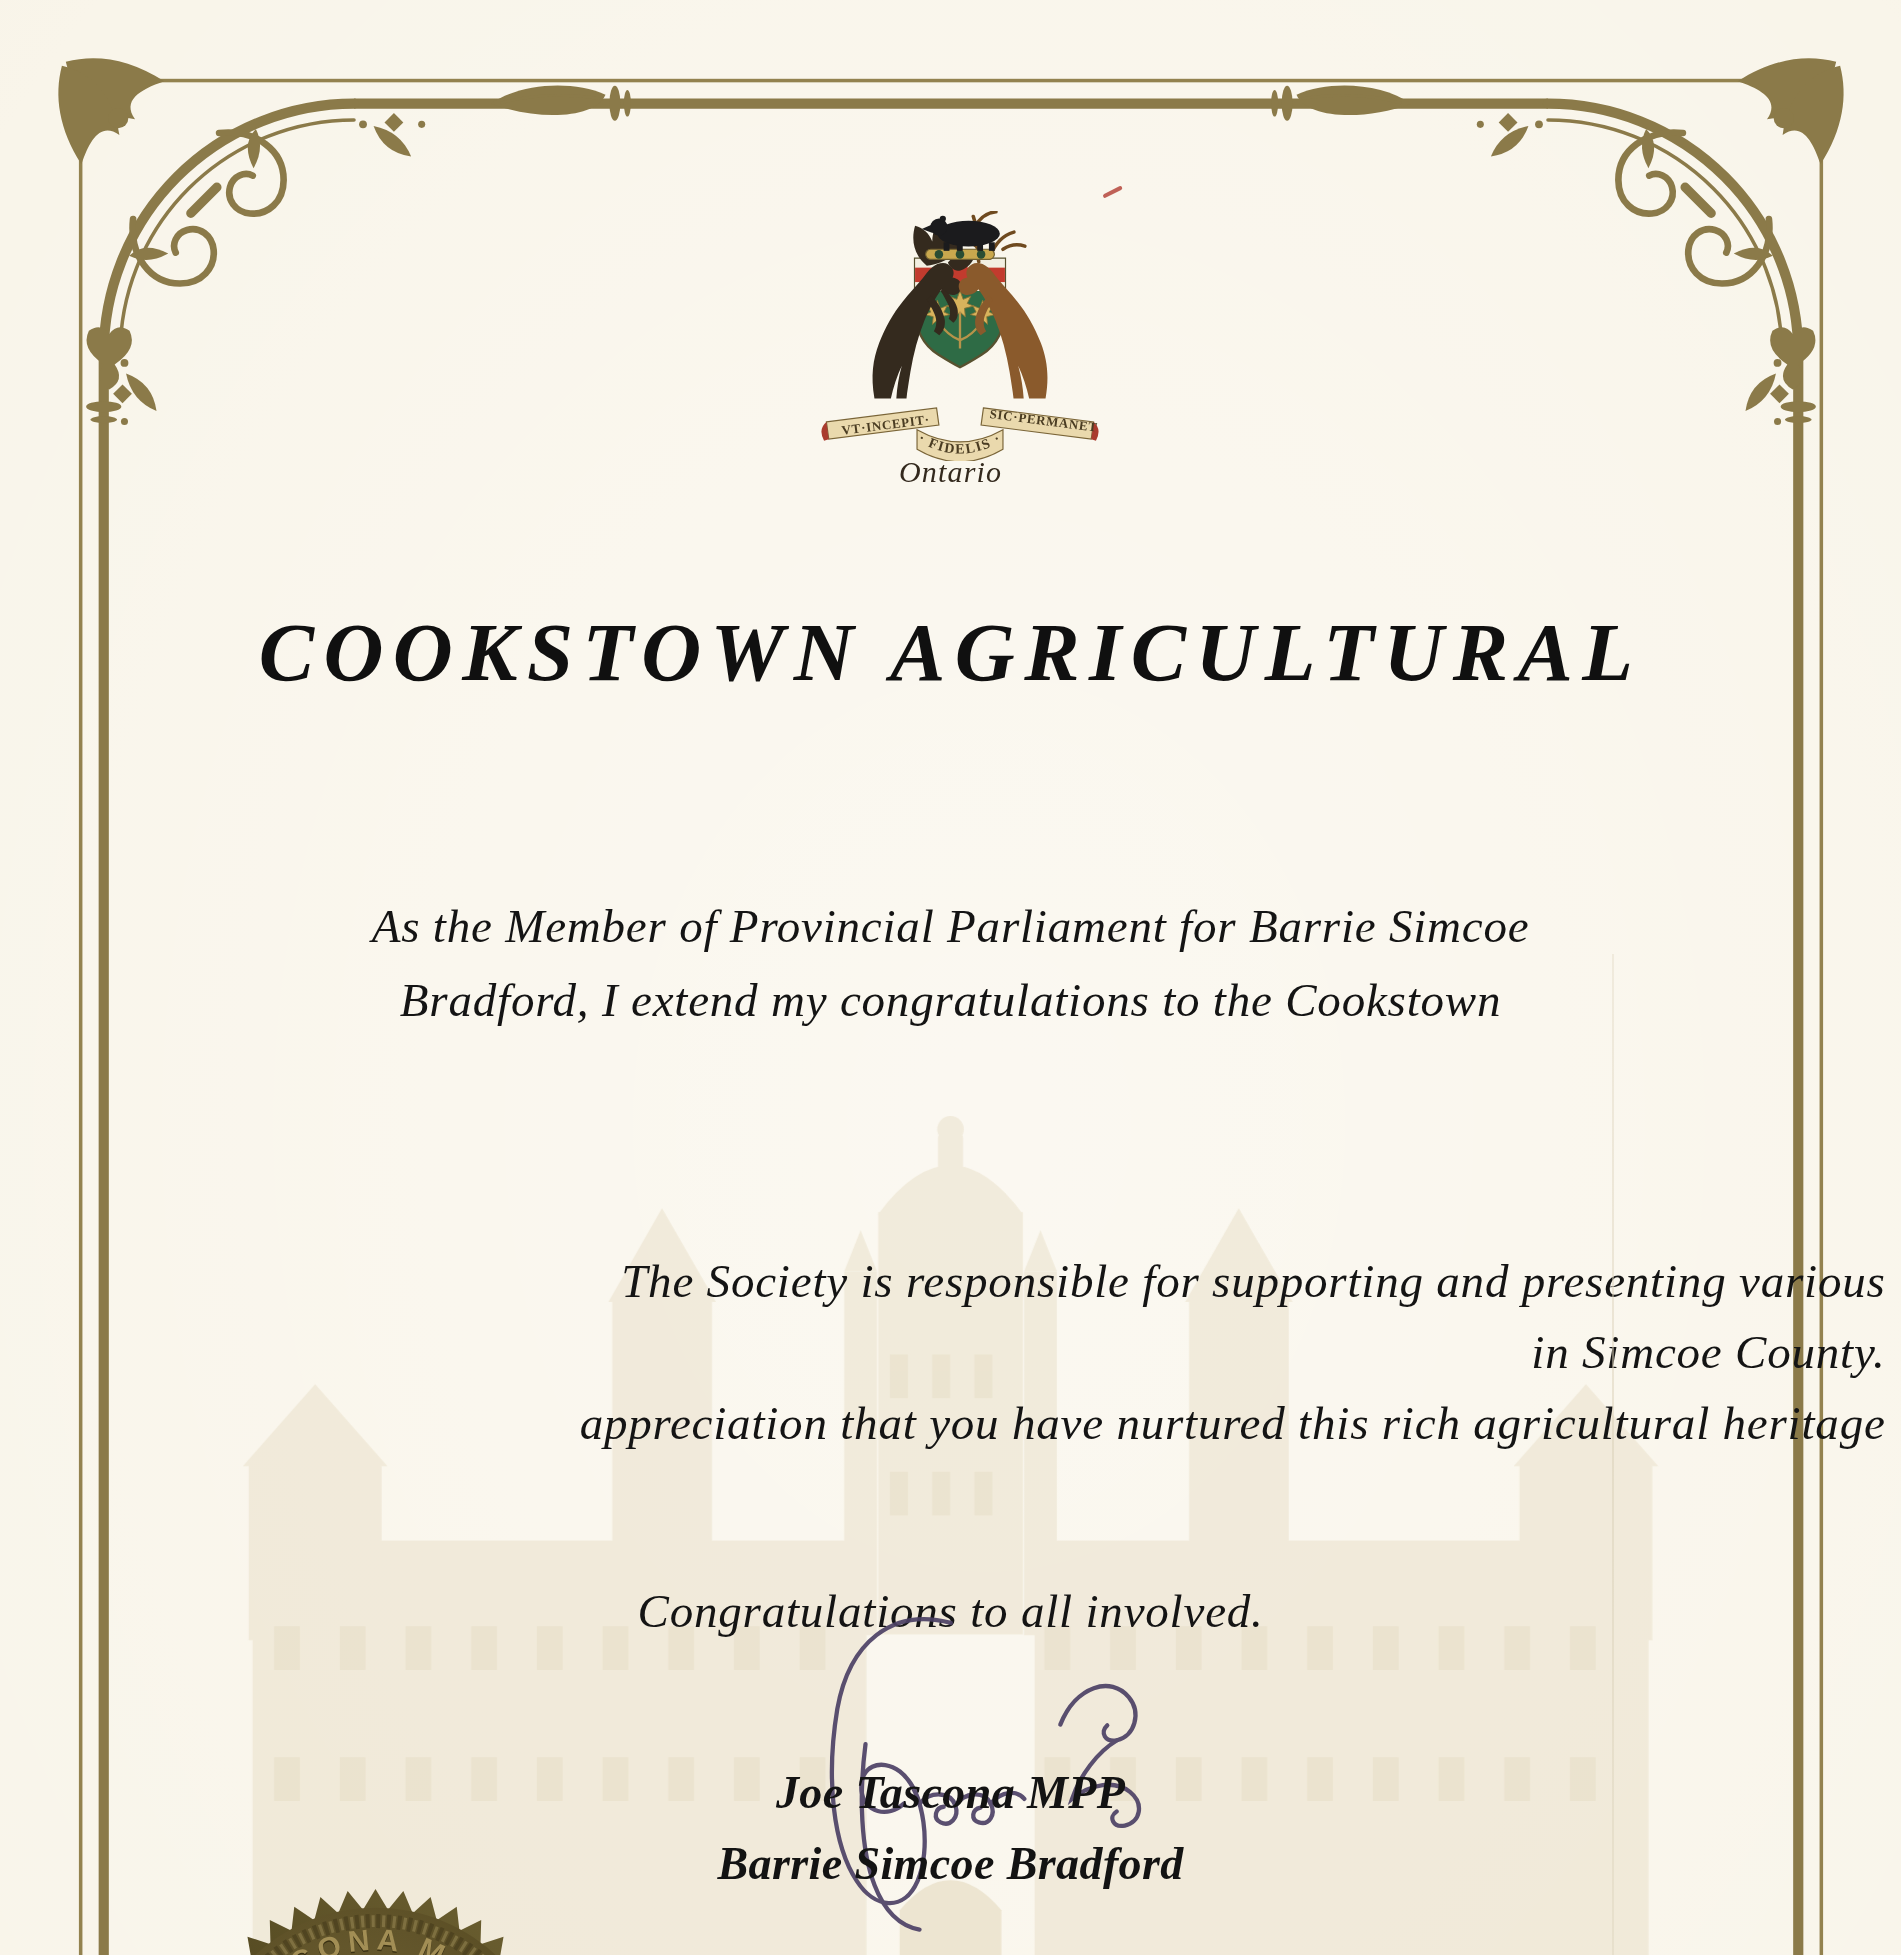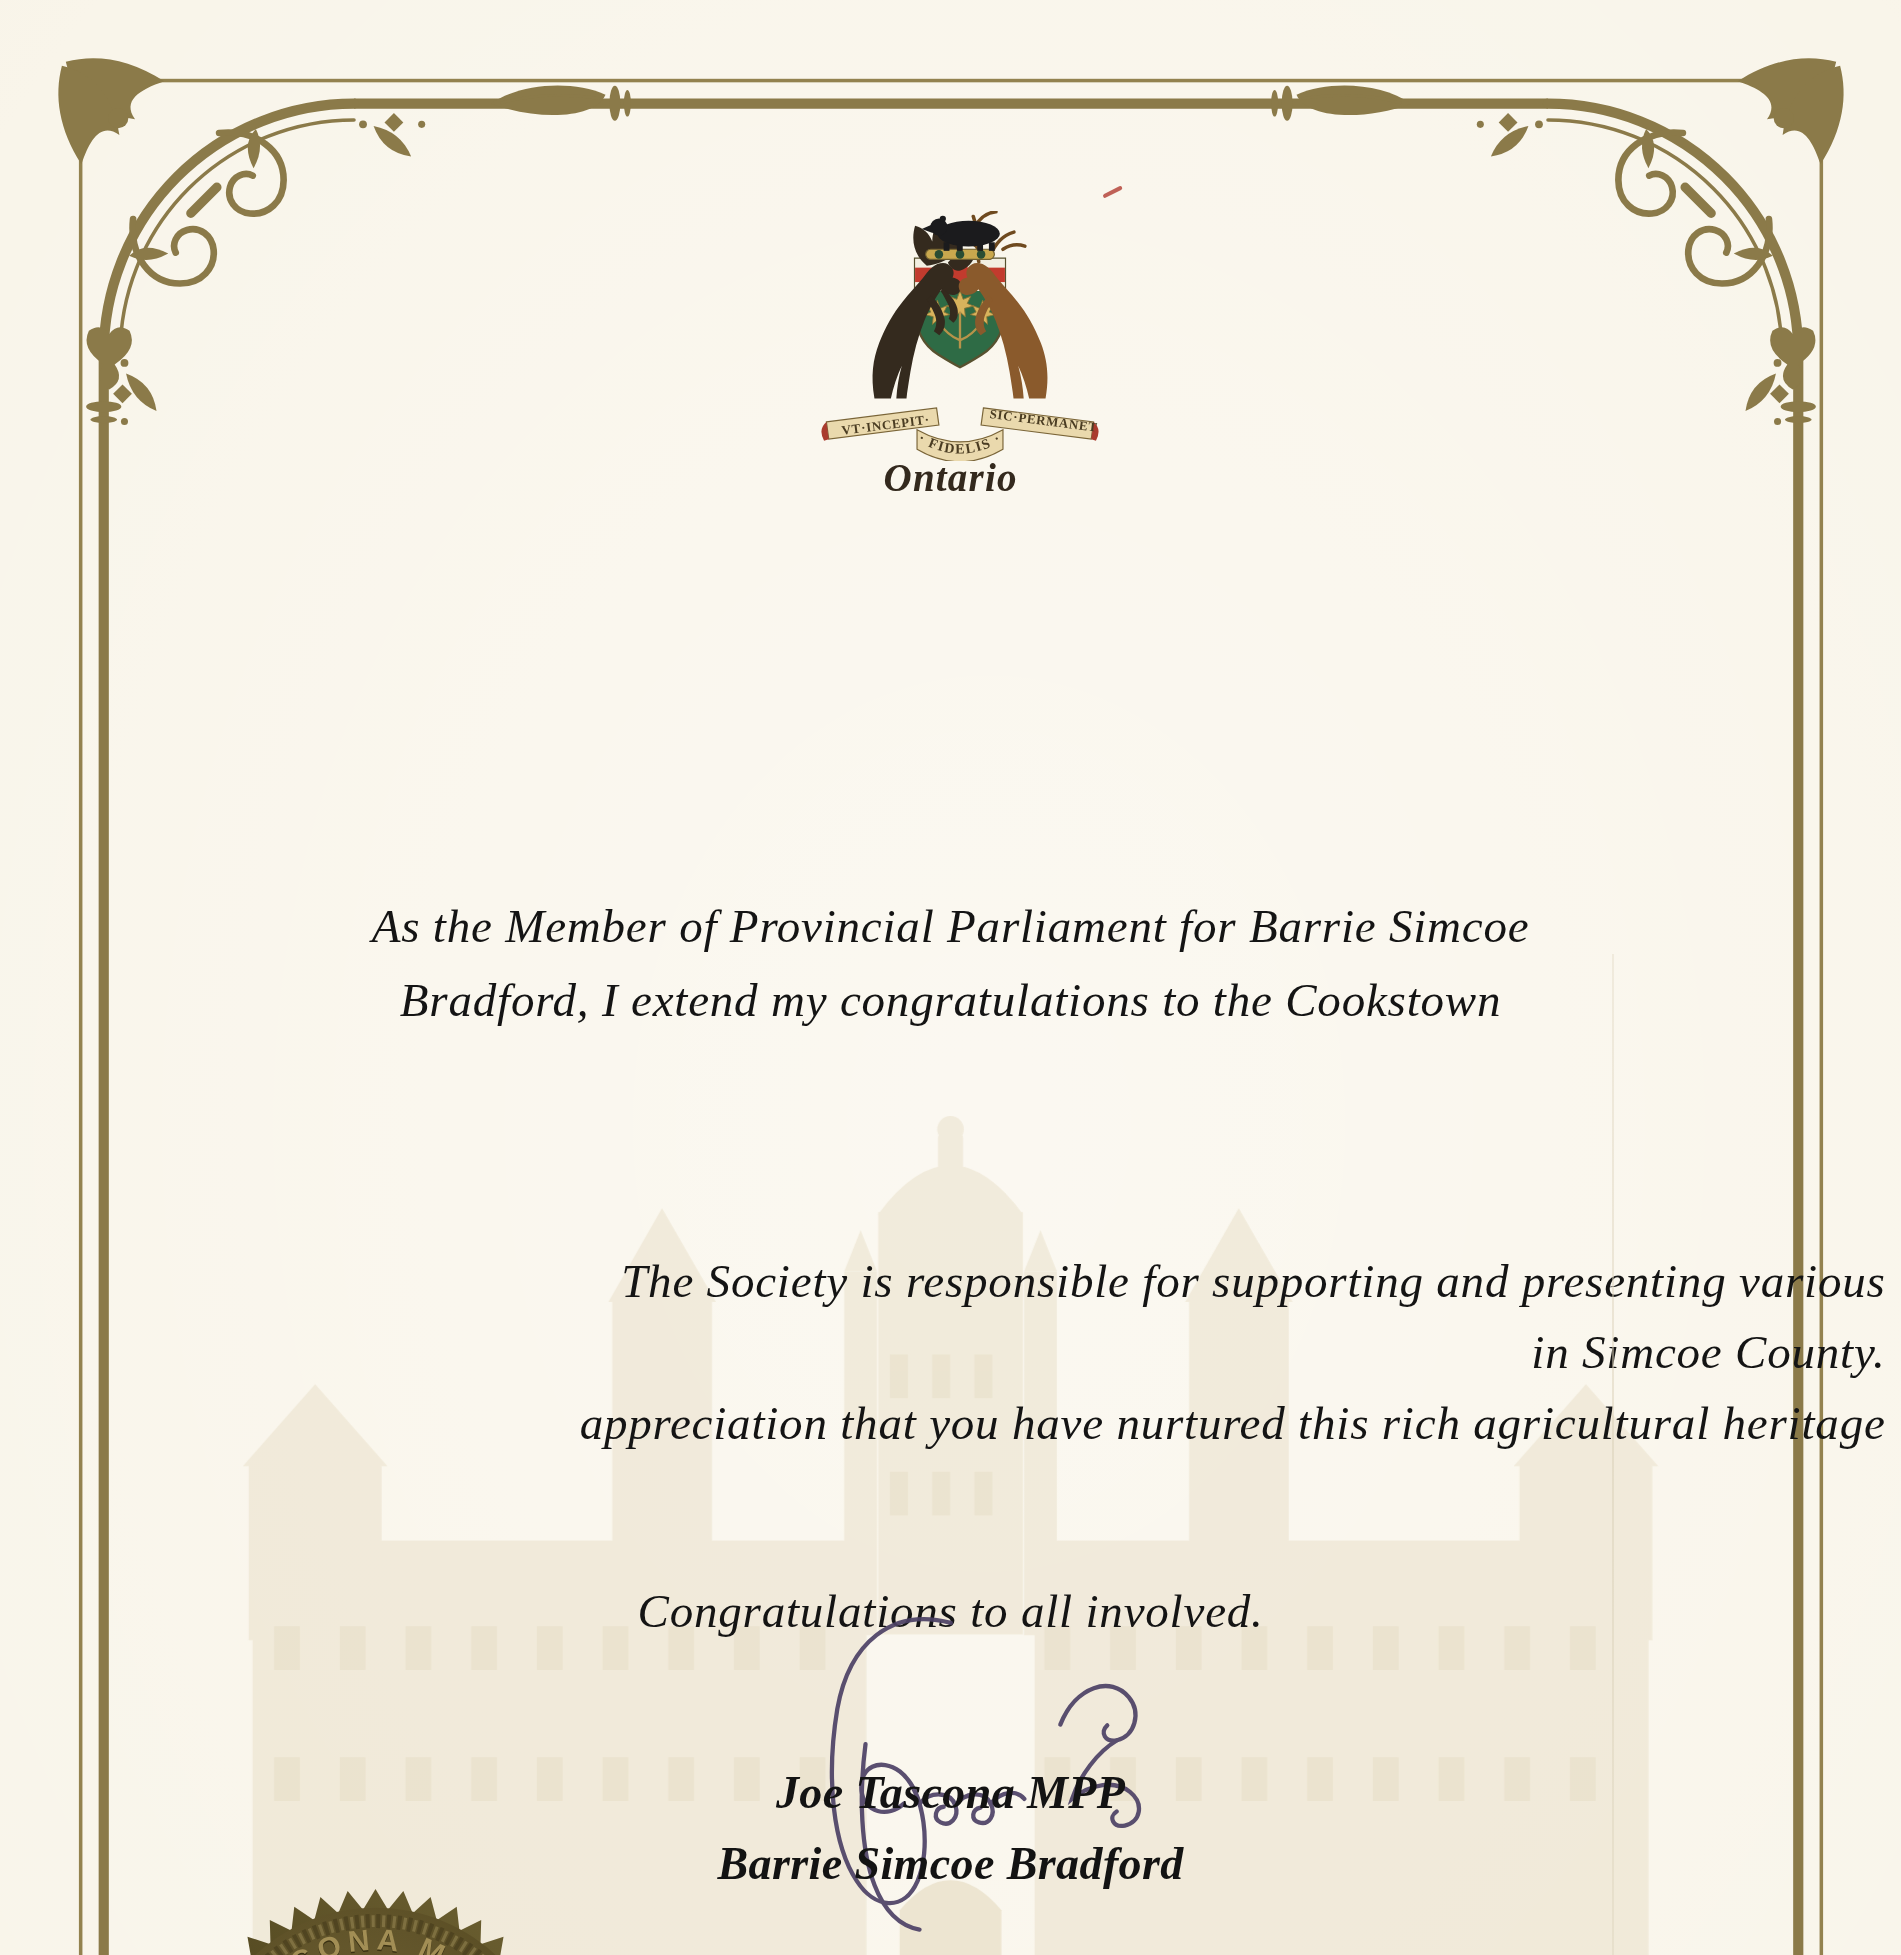--- a/index.html
+++ b/index.html
@@ -23,21 +23,21 @@
     font-size:47px; line-height:74px; letter-spacing:0.8px; white-space:nowrap;
   }
   .body-line .sup{font-size:0.58em; vertical-align:34%;}
   .p2 .body-line{line-height:71px;}
   .closing-line{font-style:italic; color:#141414; font-size:47px; letter-spacing:0.8px;margin-top:16px;}
   .name-line{
     font-style:italic; font-weight:bold; color:#131313;
     font-size:46px; line-height:70px; letter-spacing:0.4px;
   }
   .ontario{
-    font-style:italic; color:#33291d; font-size:39px; letter-spacing:1.2px; font-weight:bold;
+    font-style:italic; color:#33291d; font-size:30px; letter-spacing:1.2px; font-weight:normal;
   }
   
   .red-mark{left:1102px; top:190px; width:21px; height:3.5px; background:#b5473c;
     transform:rotate(-27deg); border-radius:2px; opacity:.85;}
   .crease-v{left:1612px; top:954px; width:2px; height:1240px;
     background:linear-gradient(#e6dfcc, #d9cfb6 40%, #e2dac6); opacity:.5;}
 </style>
 </head>
 <body>
 
@@ -210,20 +210,21 @@
           <path id="fidelis-arc" d="M258 592 Q360 650 462 592"></path>
         </defs>
       <text font-size="36" font-weight="bold" letter-spacing="4" fill="#4a3c22">
         <textPath href="#fidelis-arc" startOffset="50%" text-anchor="middle">· FIDELIS ·</textPath>
       </text>
     </g>
   </svg>
 
   <div class="ctr ontario" style="top:455px;">Ontario</div>
 
+  <div class="ctr title-line" style="top:594px;">COOKSTOWN AGRICULTURAL</div>
 
   <div class="ctr" style="top:889px;">
     <div class="body-line">As the Member of Provincial Parliament for Barrie Simcoe</div>
     <div class="body-line">Bradford, I extend my congratulations to the Cookstown</div>
   </div>
 
   <div class="ctr p2" style="top:1246px;text-align:right;">
     <div class="body-line">The Society is responsible for supporting and presenting various</div>
     <div class="body-line">in Simcoe County.</div>
     <div class="body-line">appreciation that you have nurtured this rich agricultural heritage</div>

